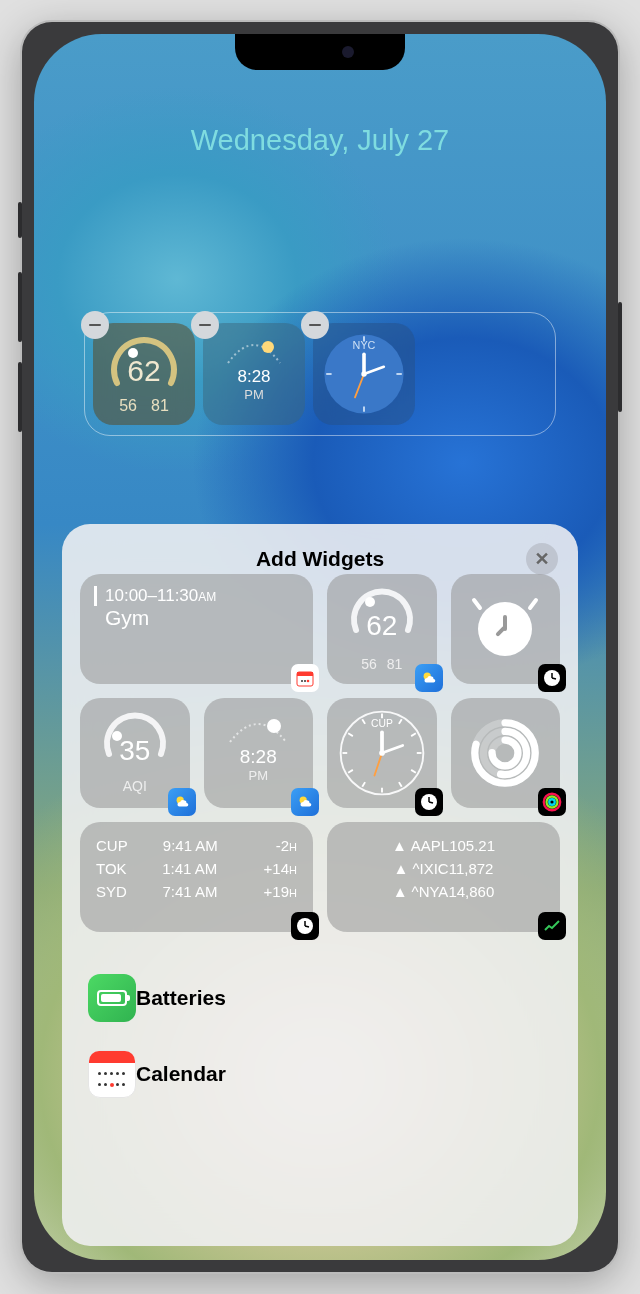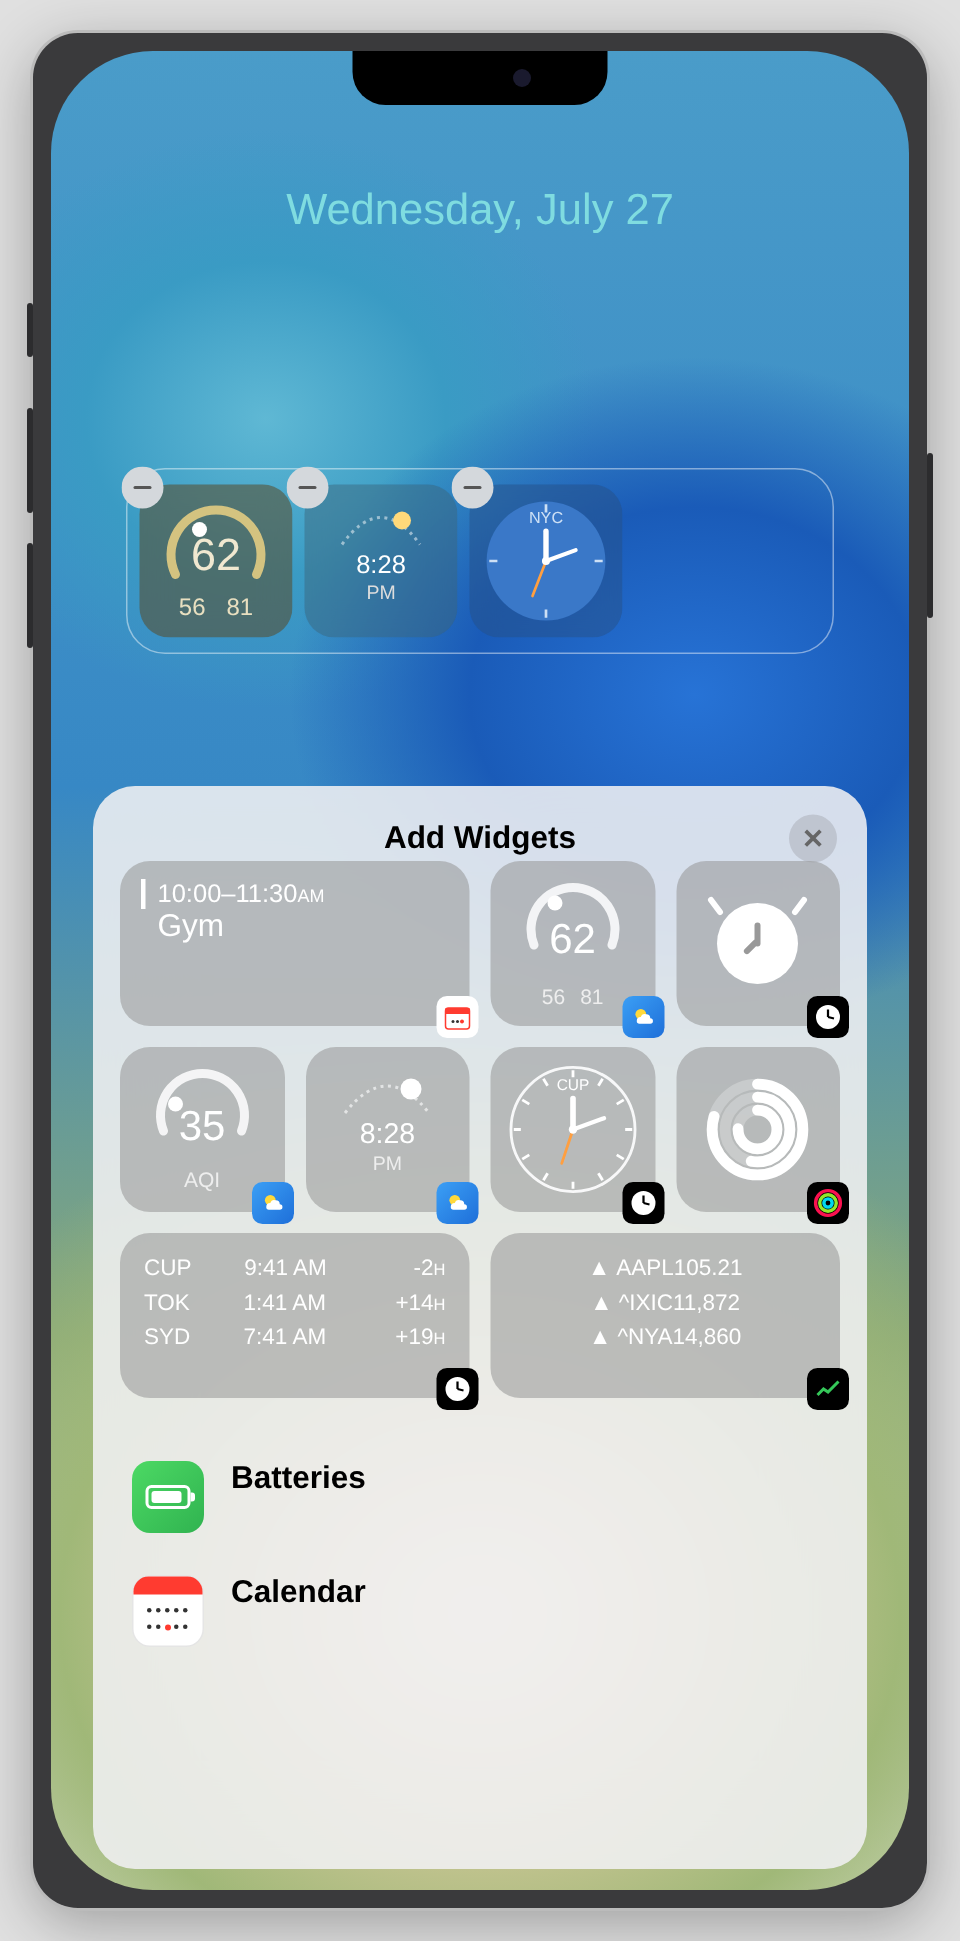--- a/index.html
+++ b/index.html
@@ -51,21 +51,21 @@
 .wc-rows{width:100%;font-size:15px;color:#fff}
 .wc-row{display:flex;justify-content:space-between;padding:3px 0}
 .wc-row span:nth-child(2){font-variant-numeric:tabular-nums}
 .wc-row span:nth-child(3){text-align:right;min-width:44px}
 .wc-row .sm{font-size:11px}
 .stock-rows{width:100%;font-size:15px;color:#fff}
 .stock-row{display:flex;justify-content:center;padding:3px 0;font-variant-numeric:tabular-nums}
 .stock-row .tri{margin-right:4px}
 .rings{width:72px;height:72px}
 .app-list{margin-top:28px}
-.app-item{display:flex;gap:18px;padding:14px 8px}
+.app-item{display:flex;align-items:center;padding:14px 8px}
 .app-icon{width:48px;height:48px;border-radius:12px;display:flex;align-items:center;justify-content:center}
 .app-icon.batteries{background:linear-gradient(135deg,#4cd964,#30b350)}
 .app-icon.calendar{background:#fff;flex-direction:column;padding-top:6px;border:1px solid #e5e5e5}
 .app-label{font-size:21px;font-weight:600;color:#000}
 .battery-glyph{width:30px;height:16px;border:2px solid #fff;border-radius:4px;position:relative}
 .battery-glyph::after{content:"";position:absolute;right:-5px;top:3px;width:3px;height:6px;background:#fff;border-radius:0 2px 2px 0}
 .battery-glyph::before{content:"";position:absolute;left:2px;top:2px;width:20px;height:8px;background:#fff;border-radius:2px}
 .cal-glyph-top{width:100%;height:12px;background:#ff3b30;border-radius:10px 10px 0 0;position:absolute;top:0}
 .cal-dots{width:28px;height:20px;display:grid;grid-template-columns:repeat(5,1fr);gap:2px;margin-top:10px}
 .cal-dots span{width:3px;height:3px;background:#333;border-radius:50%}

